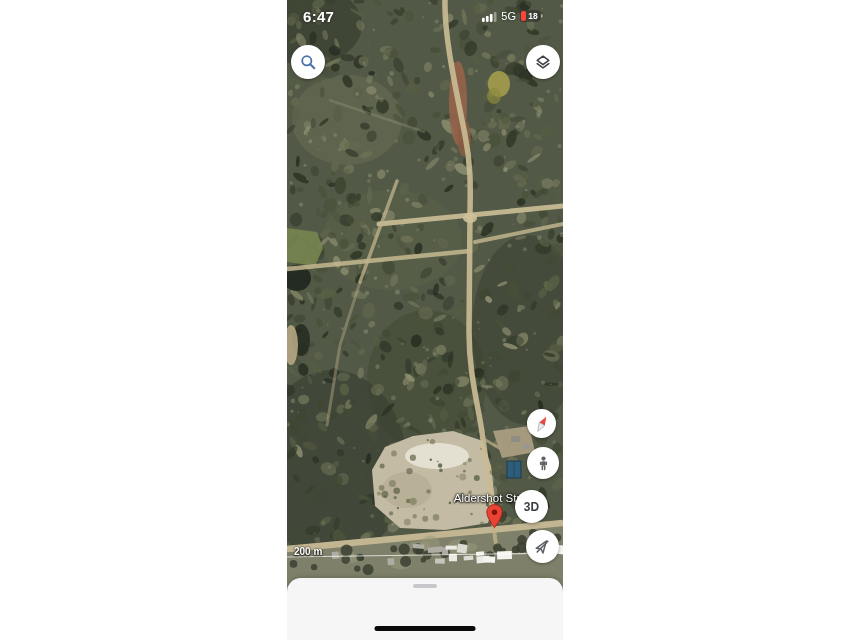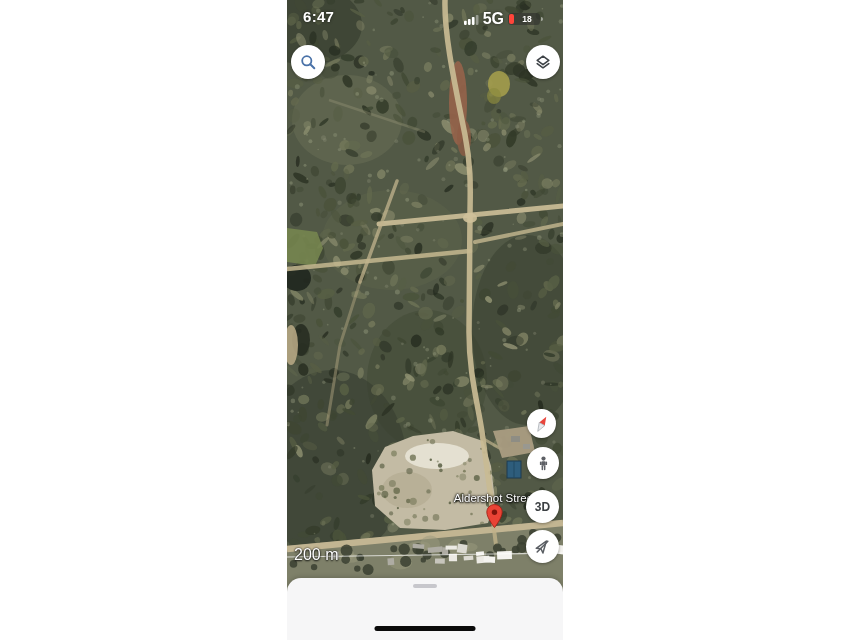--- a/index.html
+++ b/index.html
@@ -6,44 +6,44 @@
   body{width:853px;height:640px;background:#ffffff;position:relative;overflow:hidden;
        font-family:"Liberation Sans",sans-serif;}
   .phone{position:absolute;left:287px;top:0;width:276px;height:640px;overflow:hidden;background:#525946;}
   #map-svg{position:absolute;left:0;top:0;z-index:0;}
 
   
   .statusbar{position:absolute;left:0;top:0;width:100%;height:30px;color:#fff;z-index:5;}
   .sb-time{position:absolute;left:16px;top:8px;width:56px;font-size:15px;font-weight:700;
            letter-spacing:.3px;text-shadow:0 0 3px rgba(0,0,0,.6);}
   .sb-right{position:absolute;right:23px;top:10px;display:flex;align-items:center;gap:4px;}
-  .sb-net{font-size:16px;font-weight:700;text-shadow:0 0 3px rgba(0,0,0,.6);}
-  .battery{position:relative;width:32px;height:11.5px;border-radius:3.5px;background:rgba(42,42,42,.55);}
+  .sb-net{font-size:11px;font-weight:400;text-shadow:0 0 3px rgba(0,0,0,.6);}
+  .battery{position:relative;width:20px;height:11.5px;border-radius:3.5px;background:rgba(42,42,42,.55);}
   .batt-fill{position:absolute;left:1px;top:1px;bottom:1px;width:4.5px;border-radius:2px;background:#ff453a;}
   .batt-num{position:absolute;left:6px;right:0;top:0;bottom:0;display:flex;align-items:center;justify-content:center;
             font-size:8.5px;font-weight:700;color:#fff;}
   .batt-nub{position:absolute;right:-2.8px;top:3.4px;width:2px;height:4.8px;border-radius:0 2px 2px 0;
             background:rgba(255,255,255,.5);}
 
   
   .fab{position:absolute;background:#fff;border-radius:50%;box-shadow:0 1px 3px rgba(0,0,0,.35);
        display:flex;align-items:center;justify-content:center;z-index:6;}
   #btn-search{left:4px;top:45px;width:34px;height:34px;}
   #btn-layers{left:239px;top:45px;width:34px;height:34px;}
   #btn-compass{left:240px;top:409px;width:29px;height:29px;}
   #btn-pegman{left:240px;top:447px;width:32px;height:32px;}
-  #btn-3d{left:239px;top:490px;width:33px;height:33px;color:#3c4043;font-weight:700;font-size:12px;}
+  #btn-3d{left:228px;top:490px;width:33px;height:33px;color:#3c4043;font-weight:700;font-size:12px;}
   #btn-location{left:239px;top:530px;width:33px;height:33px;}
 
   
   .street-label{position:absolute;left:208px;top:492px;transform:translateX(-50%);z-index:4;
     font-size:11.5px;font-weight:500;color:#fff;white-space:nowrap;
     text-shadow:0 0 2px #000,0 0 3px rgba(0,0,0,.85),0 1px 2px rgba(0,0,0,.8);}
   .map-pin{position:absolute;left:199px;top:504px;z-index:4;}
-  .scale-label{position:absolute;left:7px;top:546px;z-index:4;font-size:16px;font-weight:400;color:#fff;
+  .scale-label{position:absolute;left:7px;top:546px;z-index:4;font-size:10px;font-weight:700;color:#fff;
     text-shadow:0 0 2px #000,0 1px 2px rgba(0,0,0,.8);}
 
   
   .sheet{position:absolute;left:0;top:578px;width:276px;height:62px;background:#f6f6f7;
          border-radius:14px 14px 0 0;box-shadow:0 -1px 5px rgba(0,0,0,.18);z-index:8;}
   .drag-handle{position:absolute;left:50%;top:6px;transform:translateX(-50%);width:24px;height:4px;
                border-radius:2px;background:#c7c7cc;}
   .home-indicator{position:absolute;left:50%;top:48px;transform:translateX(-50%);width:101px;height:5px;
                   border-radius:2.5px;background:#0a0a0a;}
 </style>

